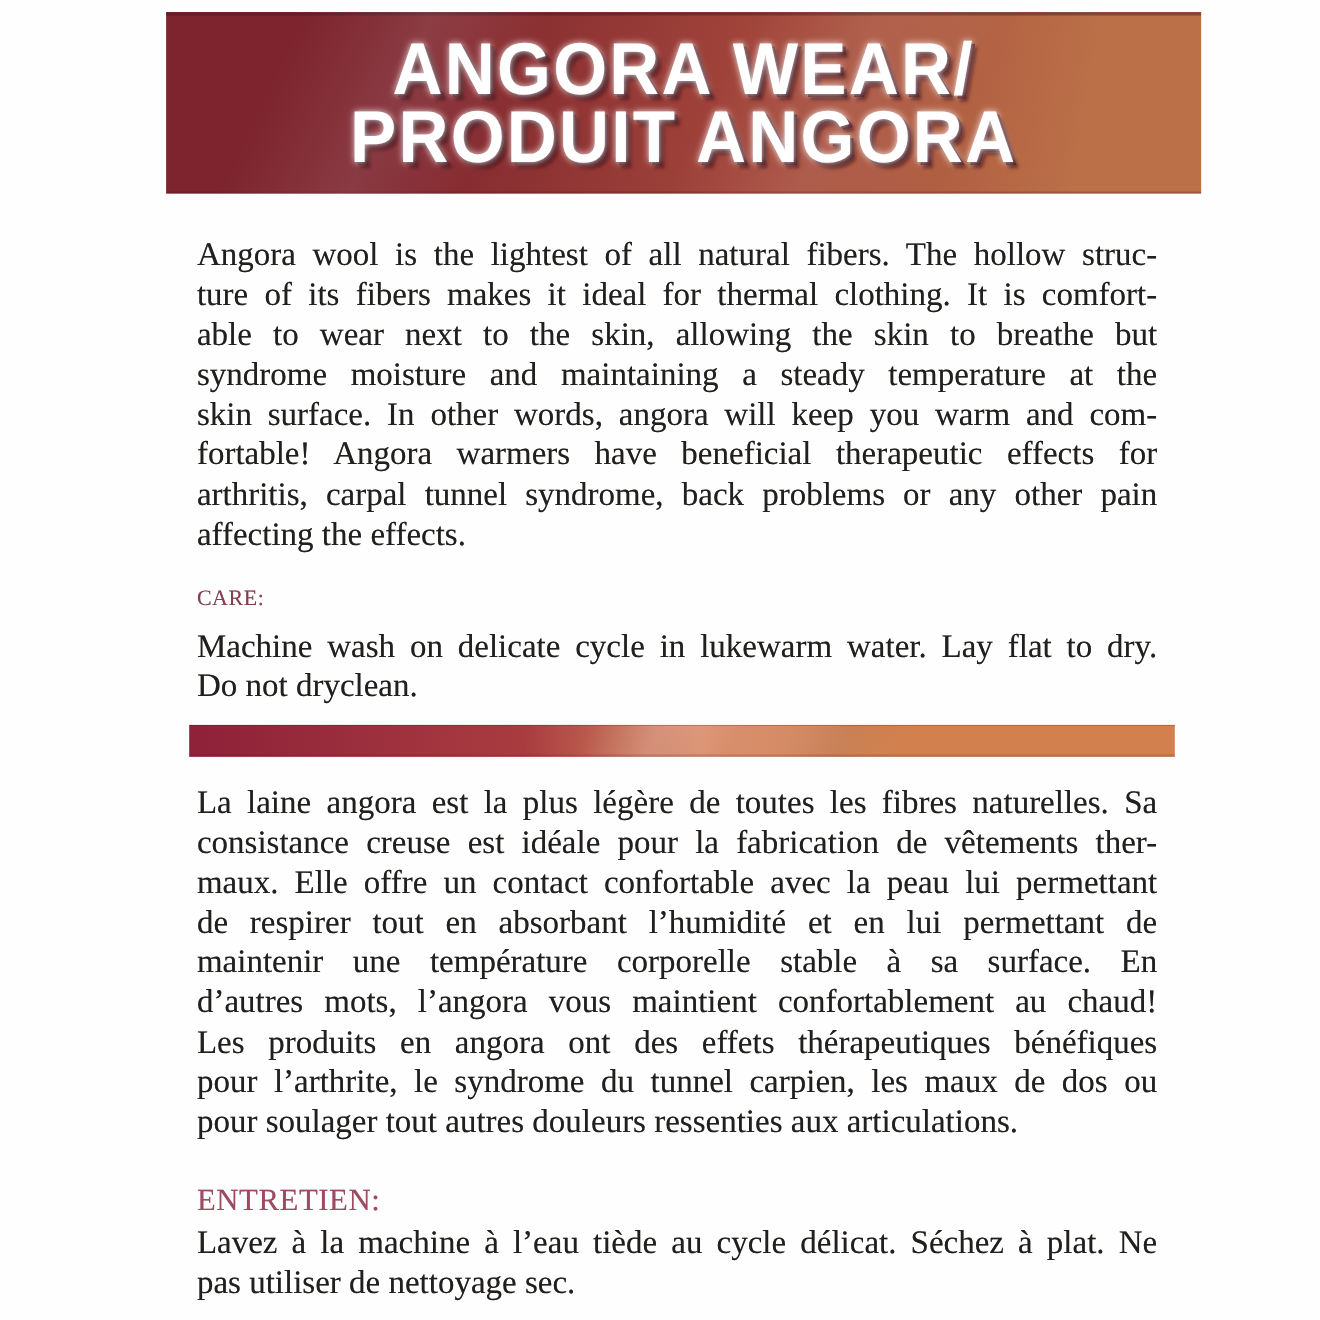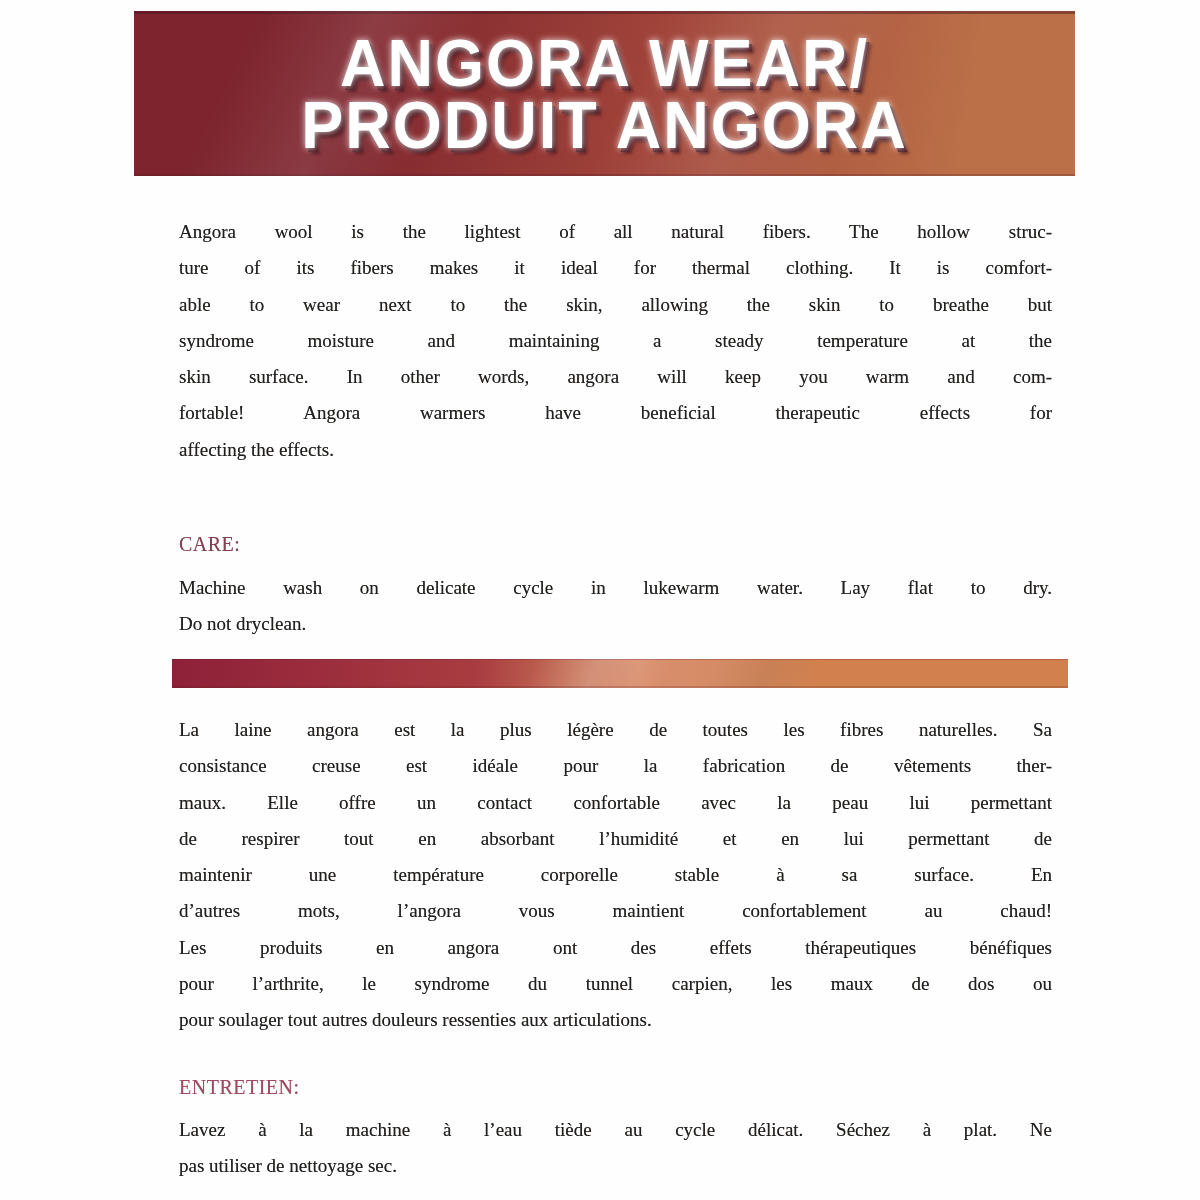--- a/index.html
+++ b/index.html
@@ -12,21 +12,21 @@
     width: 1200px;
     height: 1200px;
     background: #fefefe;
     overflow: hidden;
     font-family: "Liberation Serif", serif;
   }
 
   
   .banner {
     position: absolute;
-    left: 134px;
+    left: 151px;
     top: 11px;
     width: 941px;
     height: 165px;
     background:
       linear-gradient(100deg,
         var(--banner-left) 0%,
         var(--banner-left) 22%,
         var(--banner-mid) 55%,
         var(--banner-right) 88%,
         var(--banner-right) 100%);
@@ -65,21 +65,21 @@
       3px 3px 0 var(--banner-shadow),
       5px 5px 3px rgba(58,14,20,.6);
   }
 
   
   .textblock {
     position: absolute;
     left: 179px;
     width: 873px;
     color: var(--body-text);
-    font-size: 19px;
+    font-size: 30px;
   }
   .line {
     line-height: 36.3px;
     white-space: normal;
     text-shadow: 0 0 .6px rgba(35,32,30,.55);
   }
   .just {
     text-align: justify;
     text-align-last: justify;
   }
@@ -119,21 +119,21 @@
         var(--divider-right) 72%,
         var(--divider-right) 100%);
     box-shadow: inset 0 1px 0 rgba(90,20,35,.25), inset 0 -2px 0 rgba(90,25,20,.2);
   }
 
   .para-fr   { top: 712px; }
   .care-head-fr {
     position: absolute;
     left: 179px;
     top: 1076px;
-    font-size: 20px;
+    font-size: 28px;
     color: var(--heading-fr);
     letter-spacing: .5px;
     text-shadow: 0 0 .6px rgba(150,70,90,.5);
   }
   .care-fr   { top: 1112px; }
 </style>
 </head>
 <body>
 
 <div class="page">
@@ -143,20 +143,21 @@
     <div class="banner-title-line">PRODUIT ANGORA</div>
   </div>
 
   <div class="textblock para-en">
     <div class="line just">Angora wool is the lightest of all natural fibers. The hollow struc-</div>
     <div class="line just">ture of its fibers makes it ideal for thermal clothing. It is comfort-</div>
     <div class="line just">able to wear next to the skin, allowing the skin to breathe but</div>
     <div class="line just">syndrome moisture and maintaining a steady temperature at the</div>
     <div class="line just">skin surface. In other words, angora will keep you warm and com-</div>
     <div class="line just">fortable! Angora warmers have beneficial therapeutic effects for</div>
+    <div class="line just">arthritis, carpal tunnel syndrome, back problems or any other pain</div>
     <div class="line">affecting the effects.</div>
   </div>
 
   <div class="care-head-en">CARE:</div>
 
   <div class="textblock care-en">
     <div class="line just">Machine wash on delicate cycle in lukewarm water. Lay flat to dry.</div>
     <div class="line">Do not dryclean.</div>
   </div>
 

